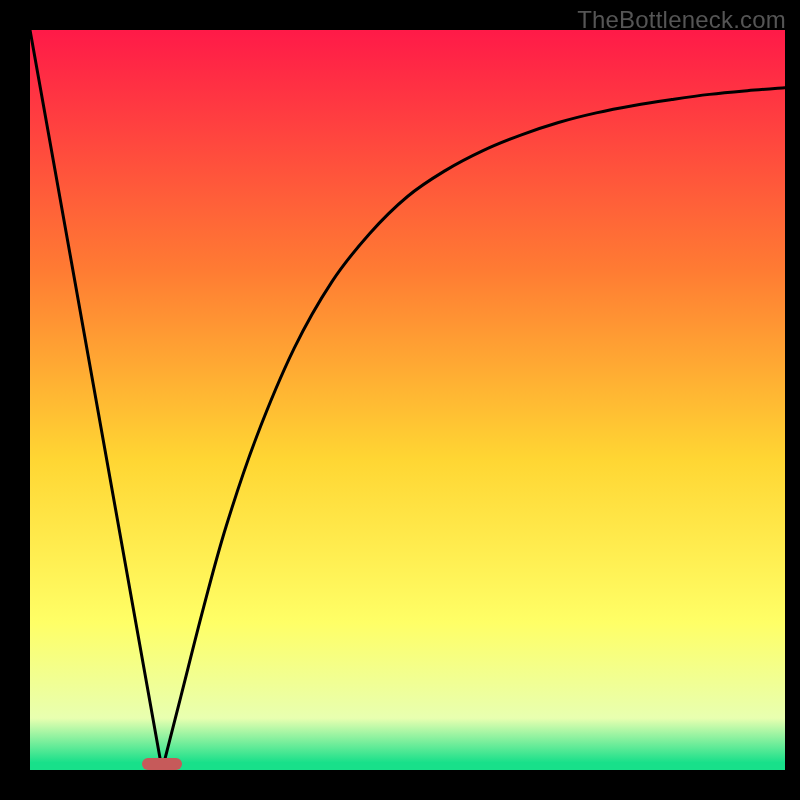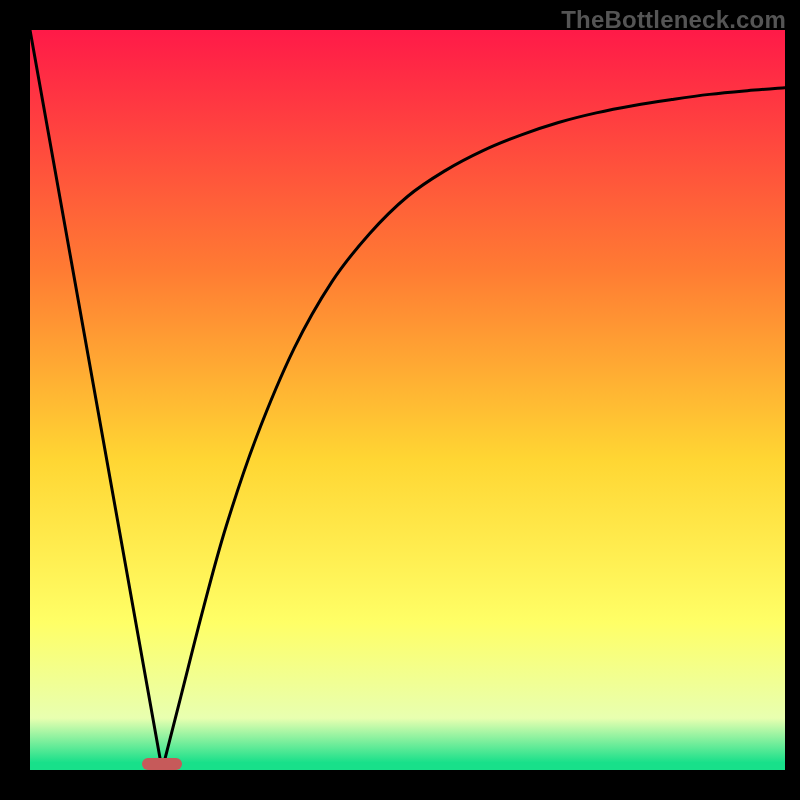--- a/index.html
+++ b/index.html
@@ -23,21 +23,21 @@
     top: 30px;
     width: 755px;
     height: 740px;
     overflow: hidden;
   }
   .watermark {
     position: absolute;
     top: 6px;
     right: 14px;
     font-size: 24px;
-    font-weight: 700;
+    font-weight: 400;
     color: #555555;
     letter-spacing: 0.2px;
     z-index: 30;
     font-family: Arial, sans-serif;
   }
   svg.curves {
     position: absolute;
     left: 0;
     top: 0;
     width: 755px;

